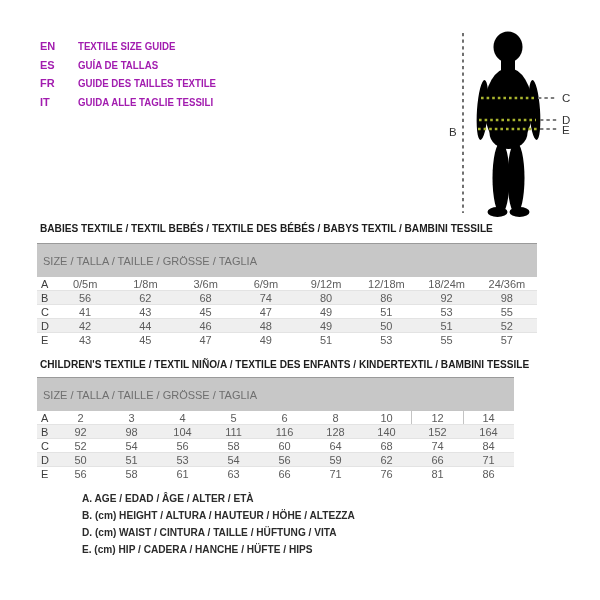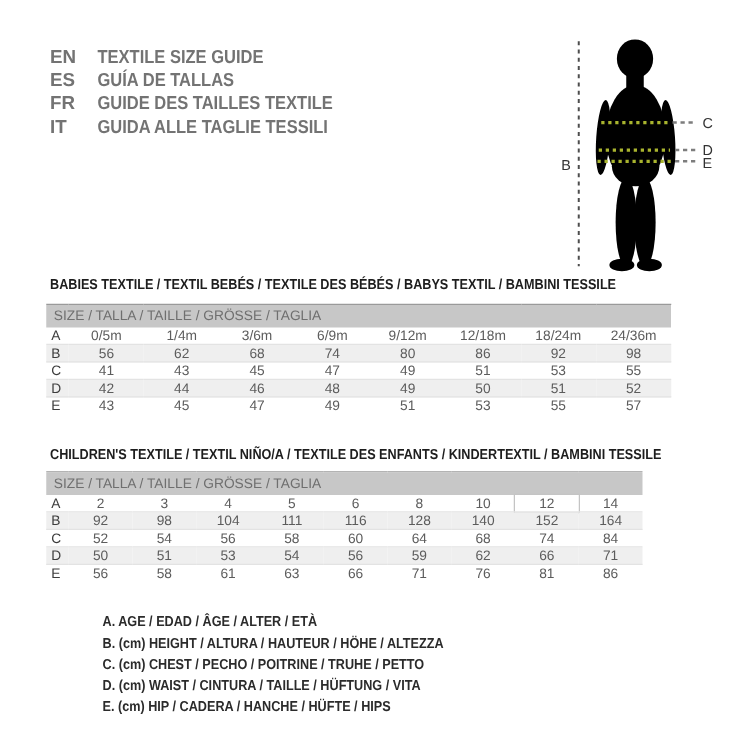--- a/index.html
+++ b/index.html
@@ -6,40 +6,40 @@
   body{
     width:600px;height:600px;background:#ffffff;
     font-family:"Liberation Sans", sans-serif;
     color:#222;overflow:hidden;position:relative;
   }
   .abs{position:absolute;}
   .cond{transform:scaleX(0.88);transform-origin:0 50%;display:inline-block;white-space:nowrap;}
 
   
   .langs{left:40px;top:37px;}
-  .lang-row{height:18.6px;line-height:18.6px;font-size:15px;font-weight:600;color:#737373;white-space:nowrap;}
+  .lang-row{height:18.6px;line-height:18.6px;font-size:11px;font-weight:600;color:#a21caf;white-space:nowrap;}
   .lang-code{display:inline-block;width:38px;}
   .lang-label{display:inline-block;}
 
   
   .sec-title{font-size:11.5px;font-weight:700;color:#1d1d1d;white-space:nowrap;}
   .babies-title{left:40px;top:222px;}
   .children-title{left:40px;top:358px;text-align:center;}
 
   
   table.size-table{
     position:absolute;border-collapse:collapse;table-layout:fixed;
     border-top:1px solid #9a9a9a;
     font-size:11px;color:#5c5c5c;
   }
   .babies-table{left:37px;top:243px;width:500px;}
   .children-table{left:37px;top:377px;width:477px;}
   tr.bar td{
     background:#c7c7c7;color:#6f6f6f;text-align:left;
-    height:18px;padding:0 0 0 6px;font-size:11px;overflow:hidden;white-space:nowrap;
+    height:33px;padding:0 0 0 6px;font-size:11px;overflow:hidden;white-space:nowrap;
   }
   tbody tr{border-bottom:1px solid #e3e3e3;}
   tbody tr:last-child{border-bottom:none;}
   tbody tr:nth-child(even){background:#efefef;}
   tbody td{height:13px;padding:0;text-align:center;white-space:nowrap;}
   tbody td.rl{text-align:left;padding-left:4px;color:#3d3d3d;}
   td.hl{background:#ffffff;box-shadow:0 0 0 1px #c4c4c4;}
 
   
   .legend{left:42px;top:490px;}
@@ -121,21 +121,21 @@
   </colgroup>
   <thead>
     <tr class="bar">
       <td colspan="9">SIZE / TALLA / TAILLE / GRÖSSE / TAGLIA</td>
     </tr>
   </thead>
   <tbody>
       <tr>
         <td class="rl">A</td>
         <td>0/5m</td>
-        <td>1/4m</td>
+        <td>1/8m</td>
         <td>3/6m</td>
         <td>6/9m</td>
         <td>9/12m</td>
         <td>12/18m</td>
         <td>18/24m</td>
         <td>24/36m</td>
       </tr>
       <tr>
         <td class="rl">B</td>
         <td>56</td>
@@ -264,16 +264,15 @@
         <td>76</td>
         <td>81</td>
         <td>86</td>
       </tr>
     </tbody>
 </table>
 
 <div class="abs legend">
   <div class="legend-line"><span class="cond">A. AGE / EDAD / ÂGE / ALTER / ETÀ</span></div>
   <div class="legend-line"><span class="cond">B. (cm) HEIGHT / ALTURA / HAUTEUR / HÖHE / ALTEZZA</span></div>
-  <div class="legend-line"><span class="cond">C. (cm) CHEST / PECHO / POITRINE / TRUHE / PETTO</span></div>
   <div class="legend-line"><span class="cond">D. (cm) WAIST / CINTURA / TAILLE / HÜFTUNG / VITA</span></div>
   <div class="legend-line"><span class="cond">E. (cm) HIP / CADERA / HANCHE / HÜFTE / HIPS</span></div>
 </div>
 
 </body></html>

